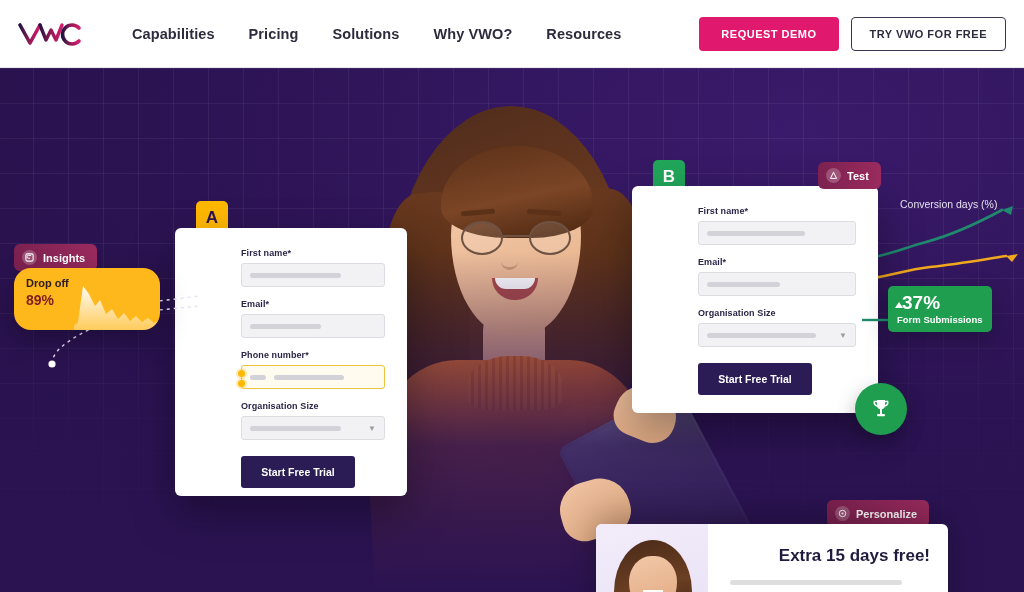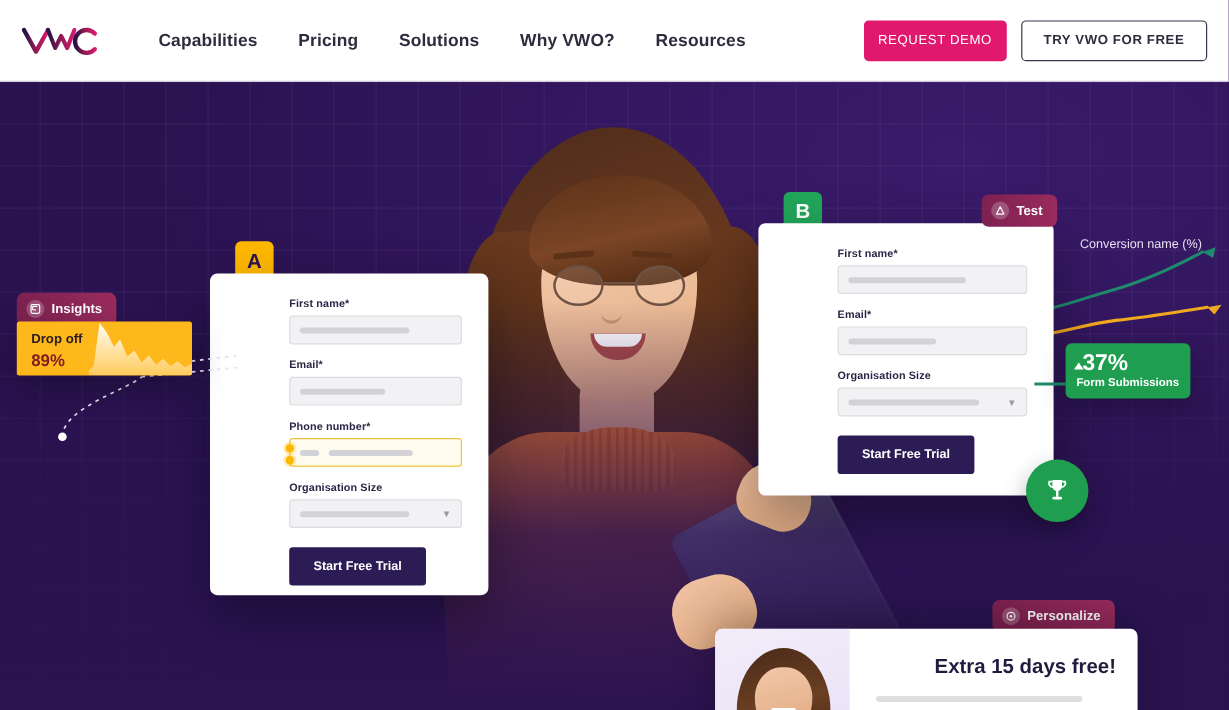--- a/index.html
+++ b/index.html
@@ -18,22 +18,22 @@
     border-bottom:1px solid #e9e7ef;
   }
   .logo{ margin-left:18px; width:66px; height:30px; display:flex; align-items:center; }
   .nav{ display:flex; align-items:flex-start; margin-left:48px; gap:34px; }
   .nav-item{
     font-size:14.5px; font-weight:bold; color:#2e2b3d; letter-spacing:.1px;
     cursor:pointer; white-space:nowrap;
   }
   .header-actions{ position:absolute; right:18px; display:flex; align-items:center; gap:12px; }
   .btn-demo{
-    background:#e0196e; color:#fff; font-size:11px; font-weight:normal;
-    letter-spacing:.5px; padding:11px 12px; border-radius:4px; border:none;
+    background:#e0196e; color:#fff; font-size:11px; font-weight:bold;
+    letter-spacing:.5px; padding:11px 22px; border-radius:4px; border:none;
     cursor:pointer; white-space:nowrap;
   }
   .btn-try{
     background:#fff; color:#2e2b3d; font-size:11px; font-weight:bold;
     letter-spacing:.5px; padding:10px 18px; border-radius:4px;
     border:1.5px solid #3a3550; cursor:pointer; white-space:nowrap;
   }
 
   
   .hero{
@@ -206,22 +206,22 @@
   .pill .ico{
     width:15px; height:15px; border-radius:50%;
     background:rgba(255,255,255,.22);
     display:flex; align-items:center; justify-content:center;
   }
   .pill-insights{ left:14px; top:176px; }
   .pill-test{ left:818px; top:94px; }
   .pill-personalize{ left:827px; top:432px; }
 
   .stat{
-    position:absolute; width:146px; height:45px; background:#ffb81c;
-    border-radius:2px; overflow:hidden; z-index:26;
+    position:absolute; width:146px; height:62px; background:#ffb81c;
+    border-radius:17px; overflow:hidden; z-index:26;
     box-shadow:0 10px 28px rgba(0,0,0,.28);
   }
   .stat-drop{ left:14px; top:200px; }
   .stat-time{ left:14px; top:352px; }
   .stat .s-label{
     position:absolute; left:12px; top:9px; font-size:11px; font-weight:bold; color:#2b1c20;
   }
   .stat .s-value{
     position:absolute; left:12px; top:24px; font-size:14px; font-weight:bold; color:#7f1d1d;
   }
@@ -459,21 +459,21 @@
         <stop offset="0%" stop-color="#ffffff" stop-opacity=".95"></stop>
         <stop offset="100%" stop-color="#ffffff" stop-opacity=".28"></stop>
       </linearGradient>
         </defs>
       <path d="M0,46 L4,42 L9,6 L15,14 L21,26 L26,20 L32,34 L38,29 L44,39 L50,33 L56,41 L62,36 L68,42 L74,38 L80,43 L86,40 L86,50 L0,50 Z" fill="url(#gw1)"></path>
     </svg>
   </div>
 
 
   <div class="chart-wrap">
-    <div class="chart-title">Conversion name (%)</div>
+    <div class="chart-title">Conversion days (%)</div>
     <svg width="170" height="110" viewBox="0 0 170 110">
       <path d="M0,72 C26,68 44,60 66,54 C92,47 116,36 142,22" fill="none" stroke="#1f8a6d" stroke-width="2.6" stroke-linecap="round"></path>
       <path d="M142,22 l11,-4 l-2,9 z" fill="#1f8a6d"></path>
       <path d="M0,92 C24,90 44,82 70,79 C98,76 120,72 146,68" fill="none" stroke="#f0a81e" stroke-width="2.6" stroke-linecap="round"></path>
       <path d="M146,68 l12,-2 l-6,8 z" fill="#f0a81e"></path>
     </svg>
   </div>
 
   <div class="badge-green">
     <span class="bg-arrow"></span>

